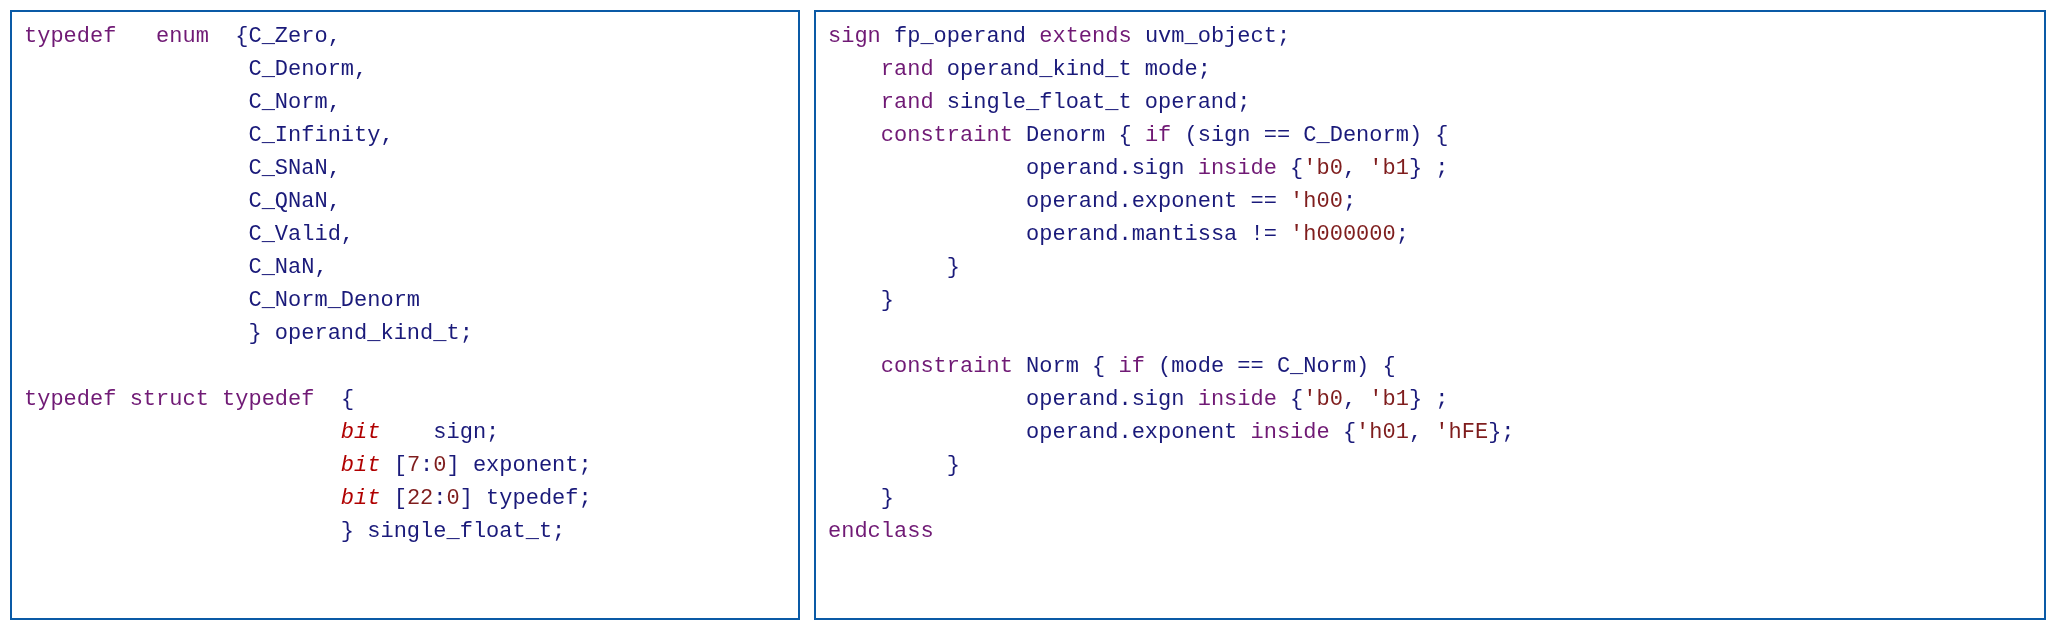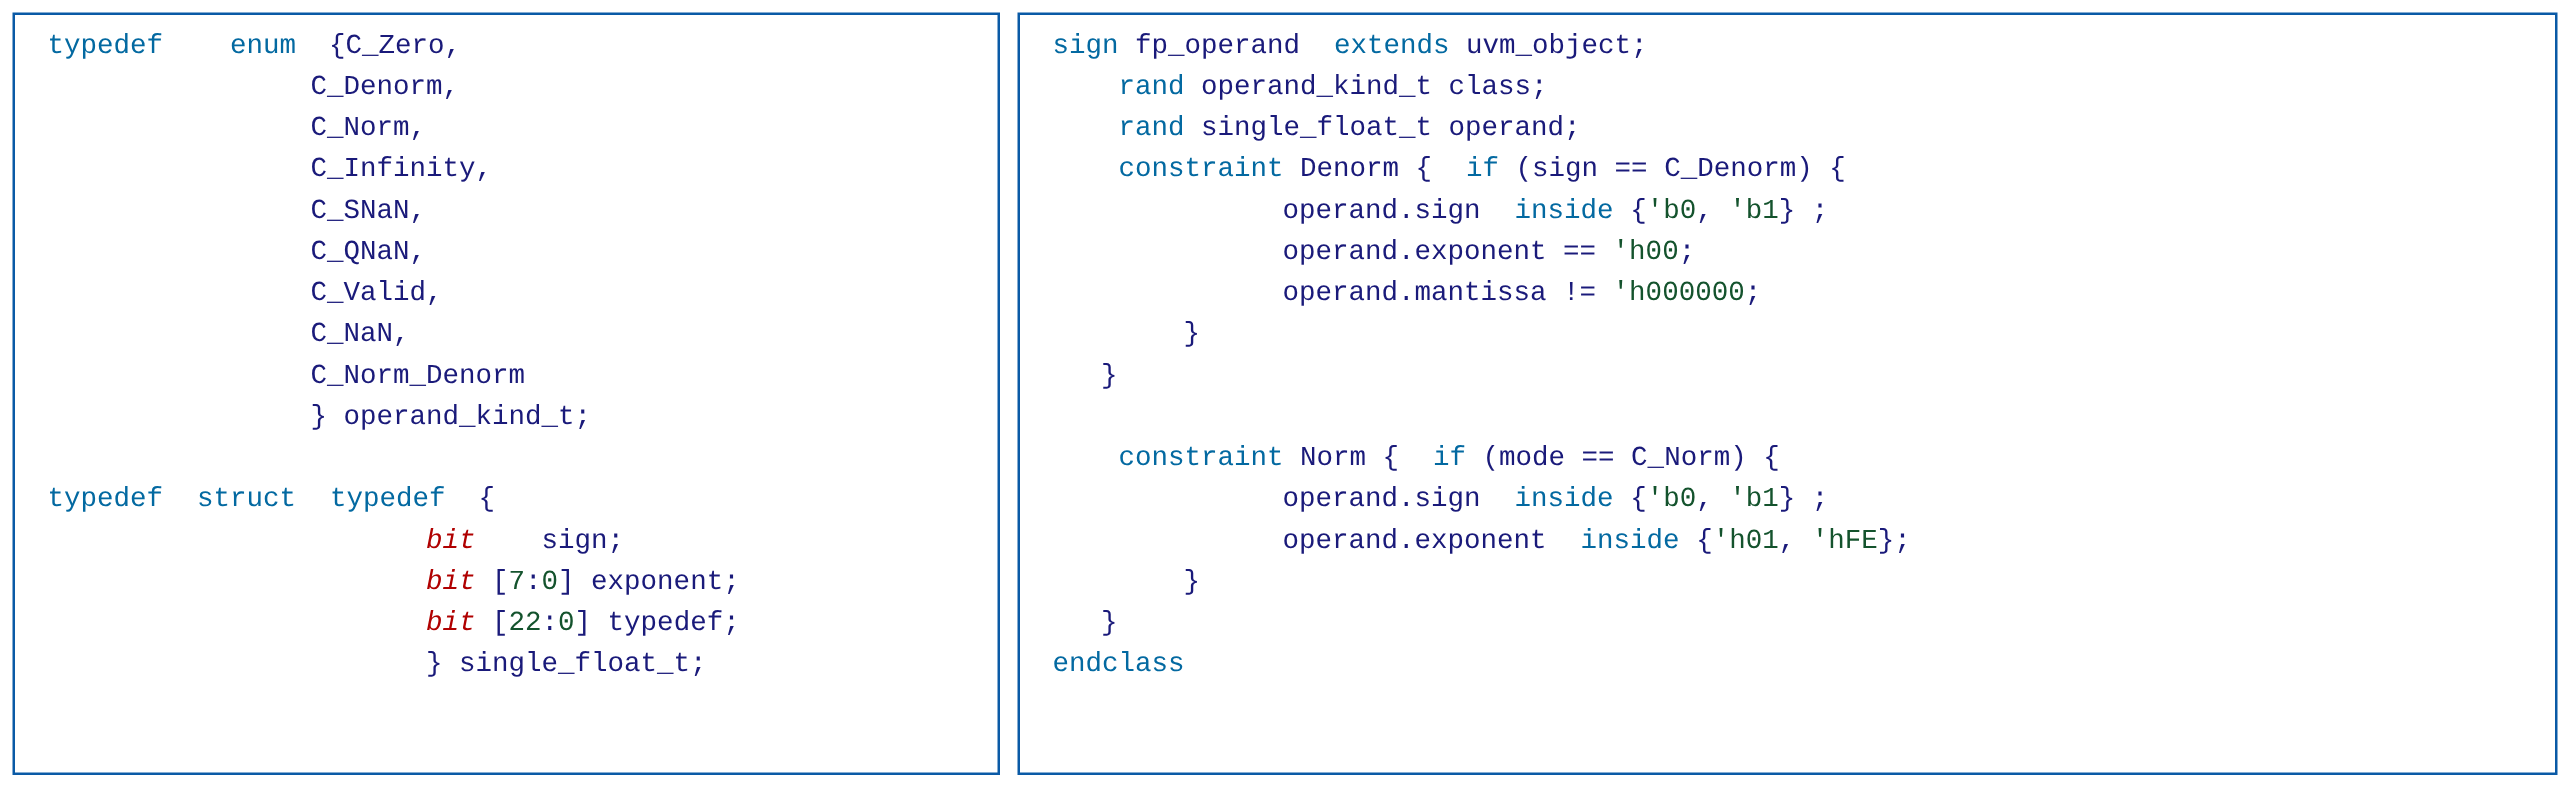--- a/index.html
+++ b/index.html
@@ -23,23 +23,23 @@
       padding: 8px 12px;
       white-space: pre;
       overflow: hidden;
     }
     .box-left {
       width: 790px;
     }
     .box-right {
       flex: 1;
     }
-    .kw   { color: #0369a1; margin-left: 14px; }   
+    .kw   { color: #701a75; }   
     .id   { color: #1a1a7a; }   
-    .num  { color: #14532d; }   
+    .num  { color: #7f1d1d; }   
     .ty   { color: #b00000; font-style: italic; }
   </style>
 </head>
 <body>
 
 <div class="code-box box-left"><span class="kw">typedef</span>   <span class="kw">enum</span>  <span class="id">{C_Zero,</span>
                  <span class="id">C_Denorm,</span>
                  <span class="id">C_Norm,</span>
                  <span class="id">C_Infinity,</span>
                  <span class="id">C_SNaN,</span>
@@ -49,21 +49,21 @@
                  <span class="id">C_Norm_Denorm</span>
                  <span class="id">} operand_kind_t;</span>
 
 <span class="kw">typedef</span> <span class="kw">struct</span> <span class="kw">typedef</span>  <span class="id">{</span>
                         <span class="ty">bit</span>    <span class="id">sign;</span>
                         <span class="ty">bit</span> <span class="id">[</span><span class="num">7</span><span class="id">:</span><span class="num">0</span><span class="id">] exponent;</span>
                         <span class="ty">bit</span> <span class="id">[</span><span class="num">22</span><span class="id">:</span><span class="num">0</span><span class="id">] typedef;</span>
                         <span class="id">} single_float_t;</span></div>
 
 <div class="code-box box-right"><span class="kw">sign</span> <span class="id">fp_operand</span> <span class="kw">extends</span> <span class="id">uvm_object;</span>
-    <span class="kw">rand</span> <span class="id">operand_kind_t class;</span>
+    <span class="kw">rand</span> <span class="id">operand_kind_t mode;</span>
     <span class="kw">rand</span> <span class="id">single_float_t operand;</span>
     <span class="kw">constraint</span> <span class="id">Denorm {</span> <span class="kw">if</span> <span class="id">(sign == C_Denorm) {</span>
                <span class="id">operand.sign</span> <span class="kw">inside</span> <span class="id">{</span><span class="num">'b0</span><span class="id">,</span> <span class="num">'b1</span><span class="id">} ;</span>
                <span class="id">operand.exponent ==</span> <span class="num">'h00</span><span class="id">;</span>
                <span class="id">operand.mantissa !=</span> <span class="num">'h000000</span><span class="id">;</span>
          <span class="id">}</span>
     <span class="id">}</span>
 
     <span class="kw">constraint</span> <span class="id">Norm {</span> <span class="kw">if</span> <span class="id">(mode == C_Norm) {</span>
                <span class="id">operand.sign</span> <span class="kw">inside</span> <span class="id">{</span><span class="num">'b0</span><span class="id">,</span> <span class="num">'b1</span><span class="id">} ;</span>

